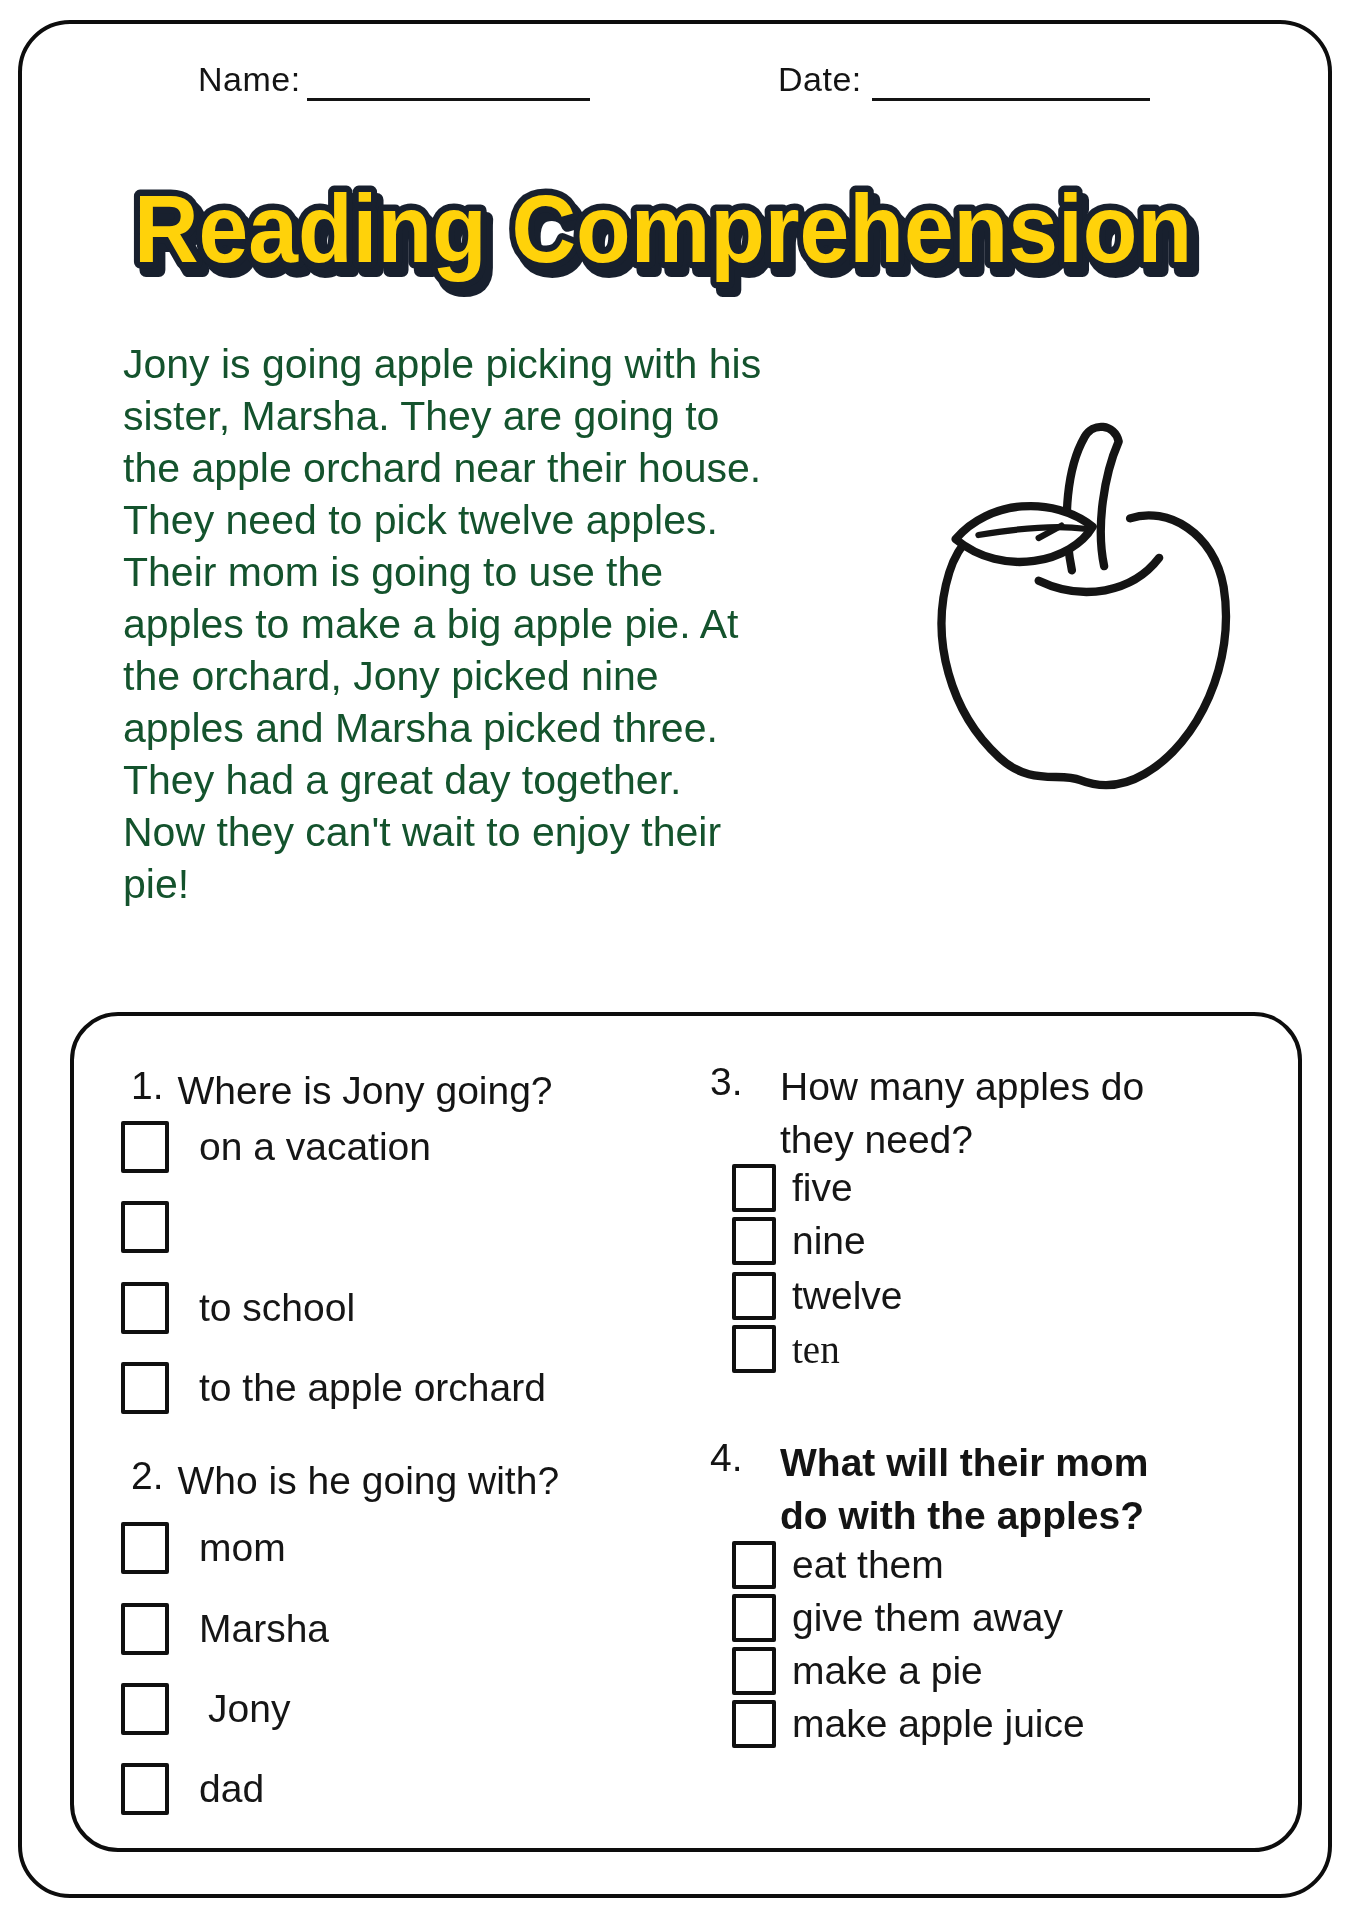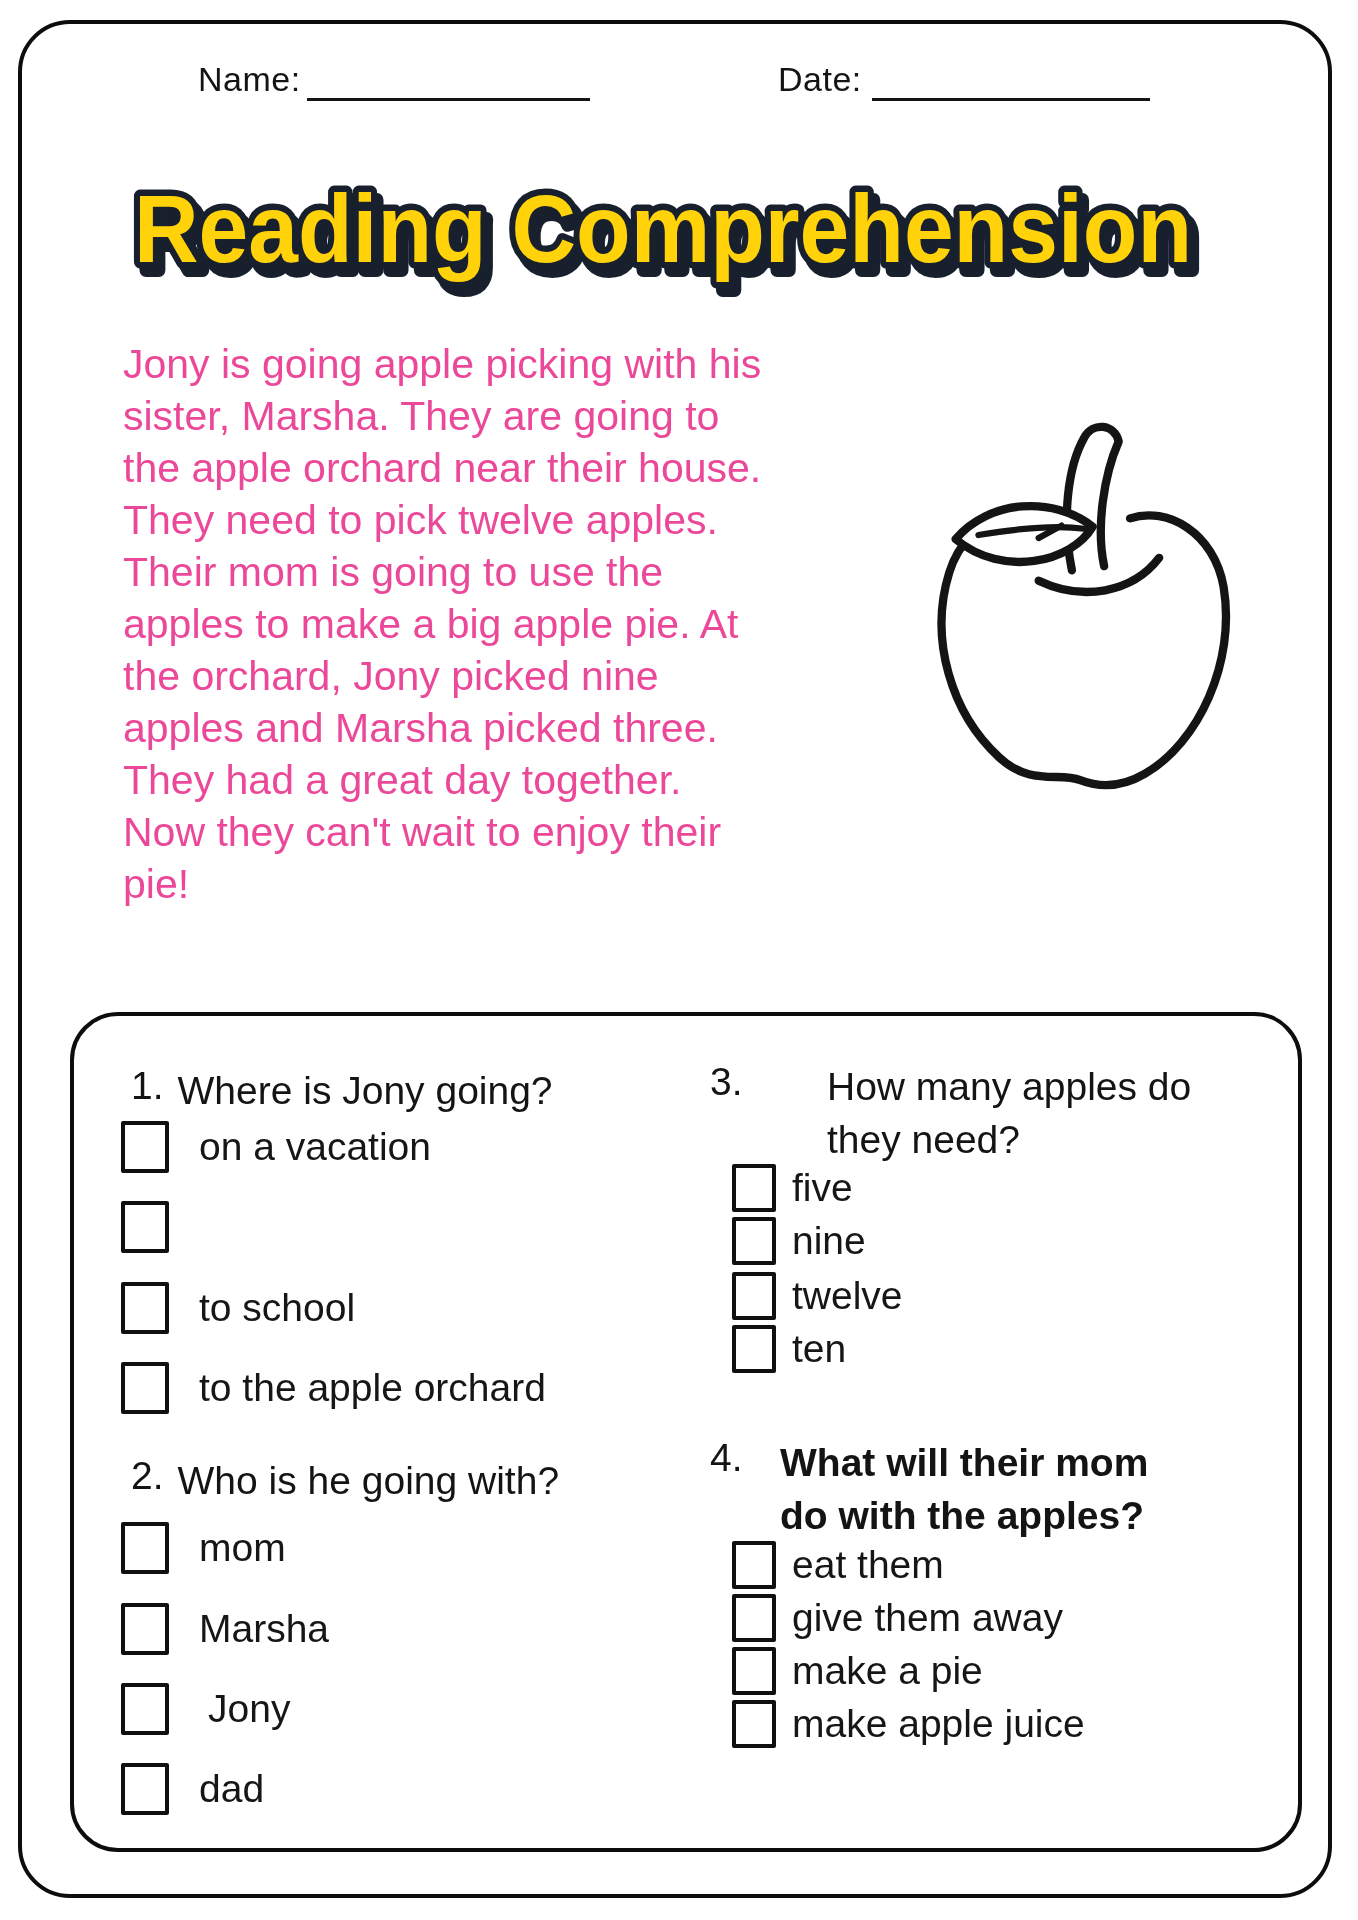--- a/index.html
+++ b/index.html
@@ -10,21 +10,21 @@
   .page-border {
     position:absolute; left:18px; top:20px; width:1314px; height:1878px;
     border:4px solid #0d0d0d; border-radius:52px; box-sizing:border-box;
   }
   
   .hdr-label { position:absolute; font-size:34px; color:#141414; letter-spacing:0.5px; }
   .fill-line { position:absolute; border-bottom:3px solid #141414; height:0; }
   
   .title-svg { position:absolute; left:130px; top:158px; }
   
-  .passage { position:absolute; left:123px; top:338px; width:700px; font-size:41px; line-height:52px; color:#ec4899; }
+  .passage { position:absolute; left:123px; top:338px; width:700px; font-size:41px; line-height:52px; color:#14532d; }
   .passage div { white-space:nowrap; }
   
   .apple { position:absolute; left:915px; top:402px; }
   
   .qbox {
     position:absolute; left:70px; top:1012px; width:1232px; height:840px;
     border:4px solid #0d0d0d; border-radius:48px; box-sizing:border-box;
   }
   .col { position:absolute; top:0; }
   .col-l { left:47px;  width:580px; }
@@ -138,35 +138,35 @@
       <div class="opt" style="left:0; top:747px;">
         <span class="cb cb-l"></span>
         <span class="opt-label">dad</span>
       </div>
     </div>
 
     <div class="col col-r">
 
       <div class="q-head" style="left:0; top:44px; width:520px;">
         <span class="q-num q-num-wide">3.</span>
-        <span class="q-text" style="max-width:400px;margin-left:47px;">How many apples do they need?</span>
+        <span class="q-text" style="max-width:400px;">How many apples do they need?</span>
       </div>
       <div class="opt" style="left:22px; top:148px;">
         <span class="cb cb-r"></span>
         <span class="opt-label">five</span>
       </div>
       <div class="opt" style="left:22px; top:201px;">
         <span class="cb cb-r"></span>
         <span class="opt-label">nine</span>
       </div>
       <div class="opt" style="left:22px; top:256px;">
         <span class="cb cb-r"></span>
         <span class="opt-label">twelve</span>
       </div>
-      <div class="opt" style="left:22px; top:309px;">
+      <div class="opt" style="left:22px; top:309px;font-family:Liberation Serif, serif;">
         <span class="cb cb-r"></span>
         <span class="opt-label">ten</span>
       </div>
 
       <div class="q-head" style="left:0; top:420px; width:520px;">
         <span class="q-num q-num-wide">4.</span>
         <span class="q-text" style="max-width:420px;font-weight:bold;">What will their mom do with the apples?</span>
       </div>
       <div class="opt" style="left:22px; top:525px;align-items:center;">
         <span class="cb cb-r"></span>

